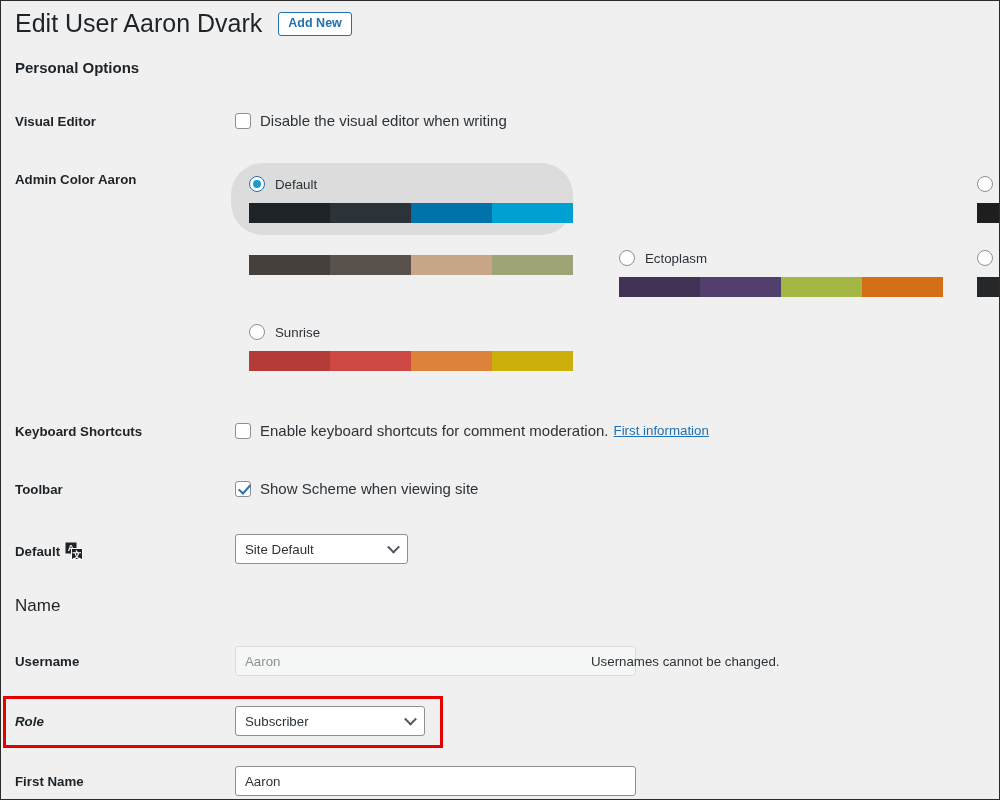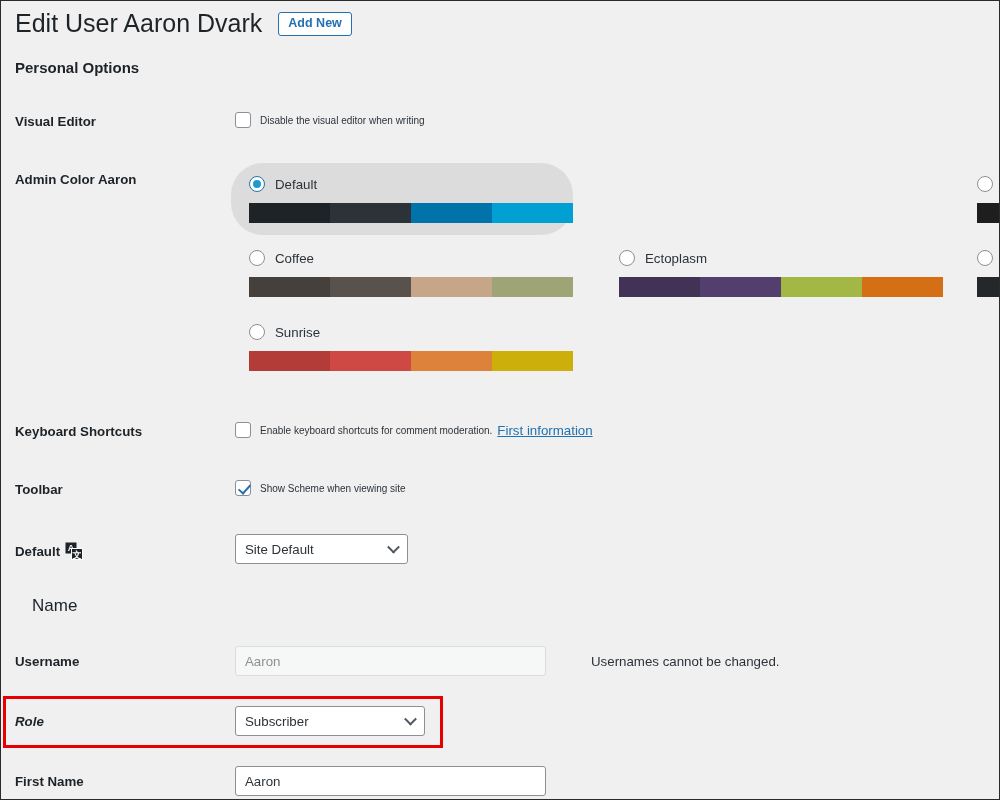--- a/index.html
+++ b/index.html
@@ -32,21 +32,21 @@
     padding: 4px 9px 5px; line-height: 1.1; cursor: pointer;
     font-family: "Liberation Sans", sans-serif;
     position: relative; top: 1px;
   }
 
   
   .section-title {
     position: absolute; left: 14px;
     font-size: 15px; font-weight: bold; color: #1d2327;
   }
-  .section-title.light-weight { font-weight: 400; font-size: 17px; margin-left: 17px; }
+  .section-title.light-weight { font-weight: 400; font-size: 17px; }
 
   
   .row { position: absolute; left: 0; width: 998px; }
   .row-label {
     position: absolute; left: 14px;
     font-size: 13.3px; font-weight: bold; color: #1d2327;
     display: flex; align-items: center; gap: 5px;
   }
   .row-field { position: absolute; left: 234px; }
 
@@ -57,21 +57,21 @@
     border: 1px solid #8c8f94; border-radius: 3px; background: #fff;
     position: relative; cursor: pointer;
   }
   .checkbox.checked::after {
     content: ""; position: absolute;
     left: 4.5px; top: 0.5px; width: 5px; height: 10px;
     border: solid #2271b1; border-width: 0 2px 2px 0;
     transform: rotate(42deg);
   }
   .cb-label {
-    margin-left: 9px; font-size: 10px; color: #2c3338; white-space: nowrap;
+    margin-left: 9px; font-size: 15px; color: #2c3338; white-space: nowrap;
   }
   .inline-link {
     color: #2271b1; text-decoration: underline; cursor: pointer; font-size: 13.3px;
   }
 
   
   .scheme-grid {
     position: absolute; left: 230px; top: 162px;
     width: 768px; height: 210px;
   }
@@ -90,21 +90,21 @@
     width: 8px; height: 8px; border-radius: 50%; background: #1d9bd1;
   }
   .scheme-name {
     margin-left: 10px; font-size: 13.3px; color: #2c3338; white-space: nowrap;
   }
   .palette { display: flex; height: 20px; margin-top: 8px; width: 324px; }
   .palette span { flex: 1 1 0; height: 100%; display: block; }
 
   
   .text-input {
-    width: 311px; height: 30px; border: 1px solid #8c8f94; border-radius: 3px;
+    width: 401px; height: 30px; border: 1px solid #8c8f94; border-radius: 3px;
     background: #fff; font-size: 13.3px; color: #2c3338;
     padding: 0 9px; font-family: "Liberation Sans", sans-serif;
   }
   .text-input.disabled {
     background: #f6f7f7; color: #8f8f8f; border-color: #dcdcde;
   }
   .select-wrap { position: relative; display: inline-block; }
   .select-box {
     height: 30px; border: 1px solid #8c8f94; border-radius: 3px; background: #fff;
     font-size: 13.3px; color: #2c3338; padding: 0 32px 0 9px;
@@ -174,24 +174,20 @@
         <span class="radio"></span>
 
       </div>
       <div class="palette">
         <span style="background:#1e1e1e"></span>
 
       </div>
     </div>
 
     <div class="scheme" style="left:0; top:74px;">
-      <div class="scheme-head">
-        <span class="radio"></span>
-        <span class="scheme-name">Coffee</span>
-      </div>
       <div class="palette">
         <span style="background:#46403c"></span>
         <span style="background:#59524c"></span>
         <span style="background:#c7a589"></span>
         <span style="background:#9ea476"></span>
       </div>
     </div>
 
     <div class="scheme" style="left:370px; top:74px;">
       <div class="scheme-head">

